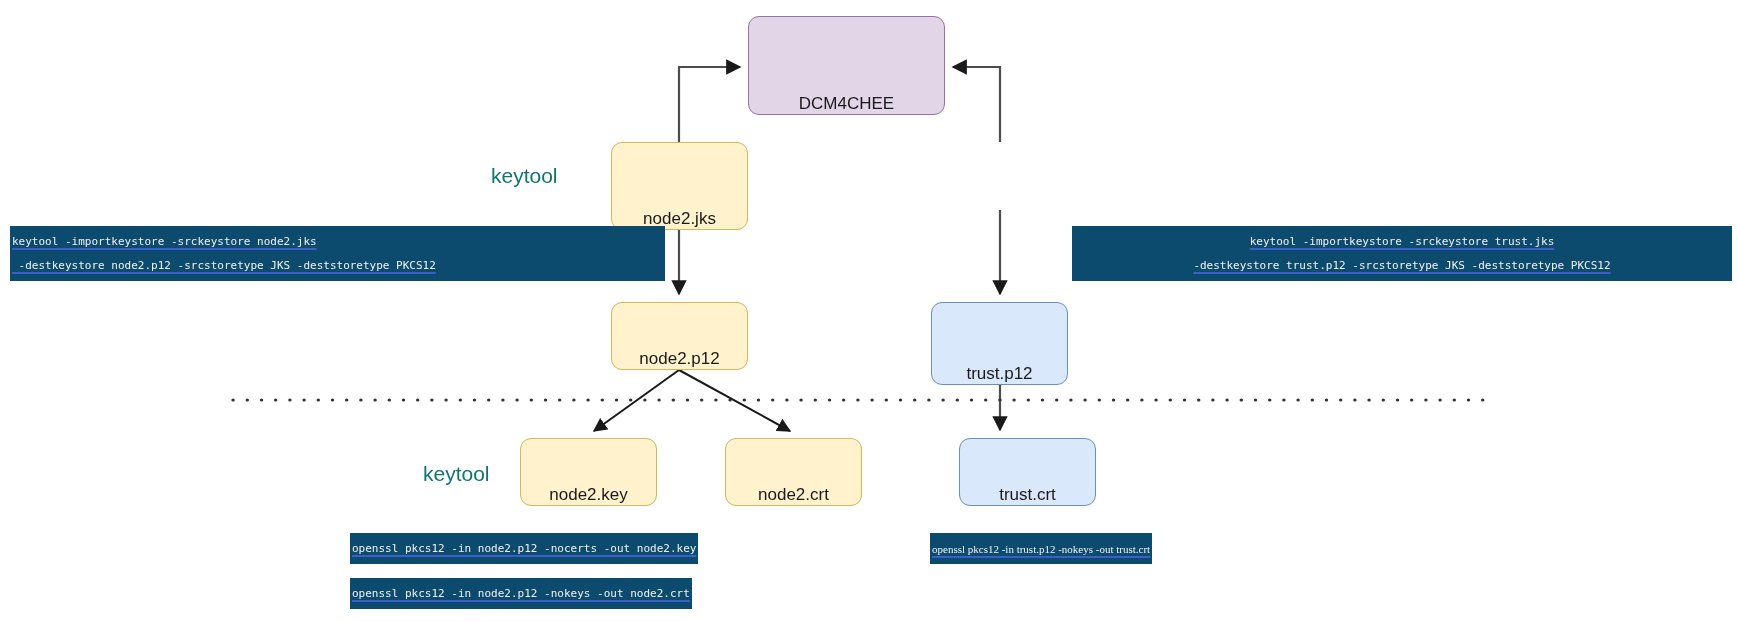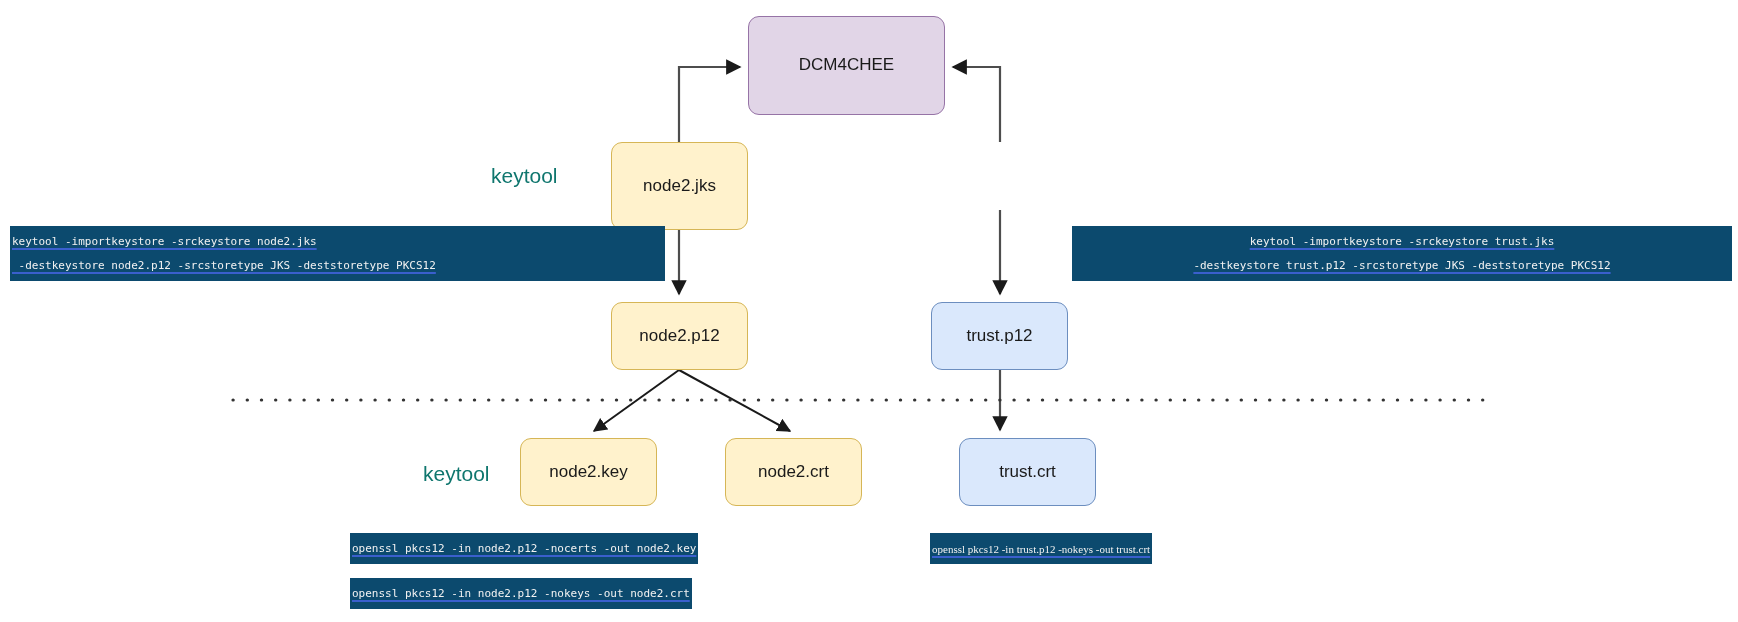--- a/index.html
+++ b/index.html
@@ -13,21 +13,21 @@
     height: 622px;
     background: #ffffff;
     overflow: hidden;
     font-family: "Liberation Sans", sans-serif;
   }
   .node {
     position: absolute;
     box-sizing: border-box;
     border-radius: 11px;
     display: flex;
-    align-items: center;
+    align-items: flex-end;
     justify-content: center;
     font-size: 17px;
     color: #1a1a1a;
     text-align: center;
     line-height: 1.2;
   }
   .node.purple {
     background: #e1d5e7;
     border: 1.6px solid #9673a6;
   }
@@ -116,21 +116,21 @@
   <div class="cmd" style="left:10px; top:226px; width:655px;"><span class="ul">keytool -importkeystore -srckeystore node2.jks</span>
 <span class="ul"> -destkeystore node2.p12 -srcstoretype JKS -deststoretype PKCS12</span></div>
 
   <div class="cmd" style="left:1072px; top:226px; width:660px;text-align:center;"><span class="ul">keytool -importkeystore -srckeystore trust.jks</span>
 <span class="ul">-destkeystore trust.p12 -srcstoretype JKS -deststoretype PKCS12</span></div>
 
   <div class="node yellow" style="left:611px; top:302px; width:137px; height:68px;">
     <span>node2.p12</span>
   </div>
 
-  <div class="node blue" style="left:931px; top:302px; width:137px; height:68px;">
+  <div class="node blue" style="left:931px; top:302px; width:137px; height:83px;">
     <span>trust.p12</span>
   </div>
 
   <div class="plain-label" style="left:423px; top:462px;">
     <span>keytool</span>
   </div>
 
   <div class="node yellow" style="left:520px; top:438px; width:137px; height:68px;">
     <span>node2.key</span>
   </div>

